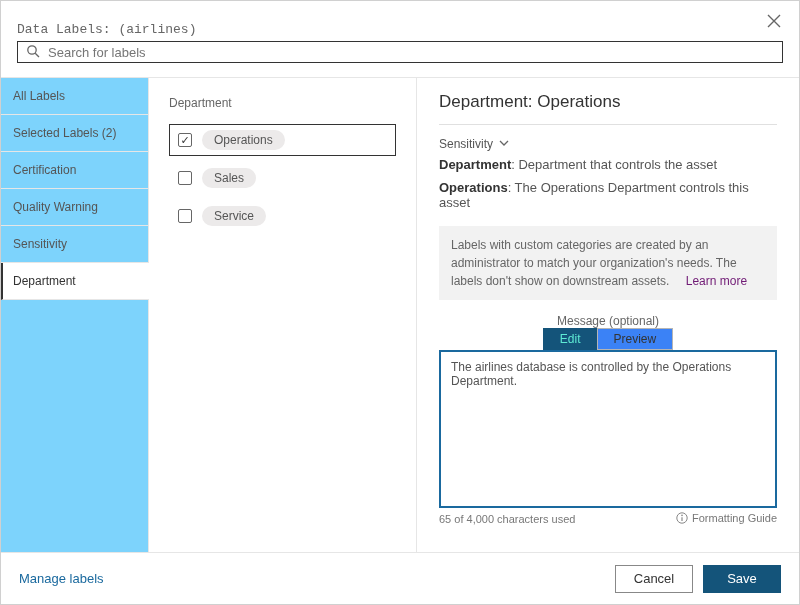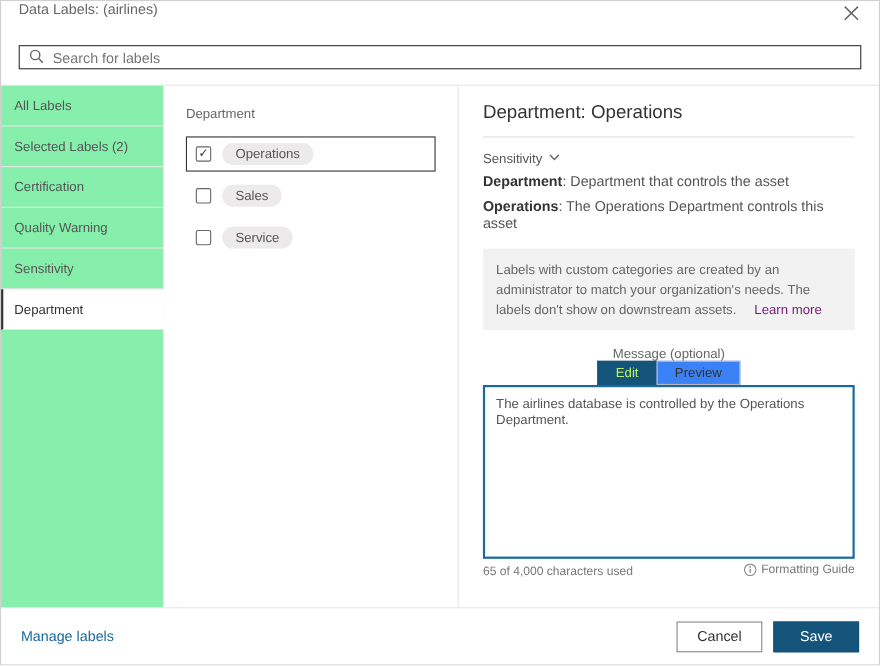--- a/index.html
+++ b/index.html
@@ -11,42 +11,42 @@
     color: #333;
     background: #fff;
   }
   .dialog {
     width: 800px; height: 605px;
     border: 1px solid #d0d0d0;
     display: flex; flex-direction: column;
     background: #fff;
   }
   .titlebar {
-    display: flex; align-items: flex-start; justify-content: space-between;
+    display: flex; align-items: flex-end; justify-content: space-between;
     height: 36px; padding: 0 12px 0 16px;
-    color: #666; font-size: 13px;
+    color: #666; font-size: 13px; font-family: Liberation Mono, monospace;
   }
   .titlebar .close { cursor: pointer; color: #666; font-size: 16px; padding: 4px 6px; }
   .search-wrap { padding: 4px 16px 14px 16px; }
   .search {
     display: flex; align-items: center;
     border: 1px solid #333; height: 22px;
     padding: 0 8px; gap: 6px;
   }
   .search svg { flex: 0 0 auto; }
   .search input {
     border: none; outline: none; flex: 1;
     font-size: 13px; color: #333;
   }
   .body {
     flex: 1; display: flex; min-height: 0;
     border-top: 1px solid #e6e6e6;
   }
   .sidebar {
-    width: 148px; background: #86efac;
+    width: 148px; background: #7dd3fc;
     border-right: 1px solid #e6e6e6;
     display: flex; flex-direction: column;
   }
   .side-item {
     height: 37px; display: flex; align-items: center;
     padding: 0 12px; color: #555; font-size: 12px;
     border-bottom: 1px solid #e6e6e6;
     cursor: pointer;
   }
   .side-item.active {
@@ -105,21 +105,21 @@
     display: flex; align-items: center; justify-content: space-between;
     margin-bottom: 0;
     flex-direction: column;
   }
   .msg-head .lbl { font-size: 12px; color: #666; }
   .tabs { display: flex; }
   .tab {
     font-size: 12px; padding: 3px 16px;
     border: 1px solid #b5b5b5; cursor: pointer;
   }
-  .tab.edit { background: #14547a; color: #bef264; border-color: #14547a; border-right: none; }
+  .tab.edit { background: #14547a; color: #5eead4; border-color: #14547a; border-right: none; }
   .tab.preview { background: #3b82f6; color: #333; }
   textarea.msg {
     width: 100%; height: 158px; resize: none;
     border: 2px solid #1a699e; outline: none;
     padding: 8px 10px; font-family: inherit; font-size: 12px;
     color: #555; margin-top: 0;
   }
   .msg-foot {
     display: flex; justify-content: space-between; align-items: center;
     font-size: 11px; color: #777; margin-top: 4px;

